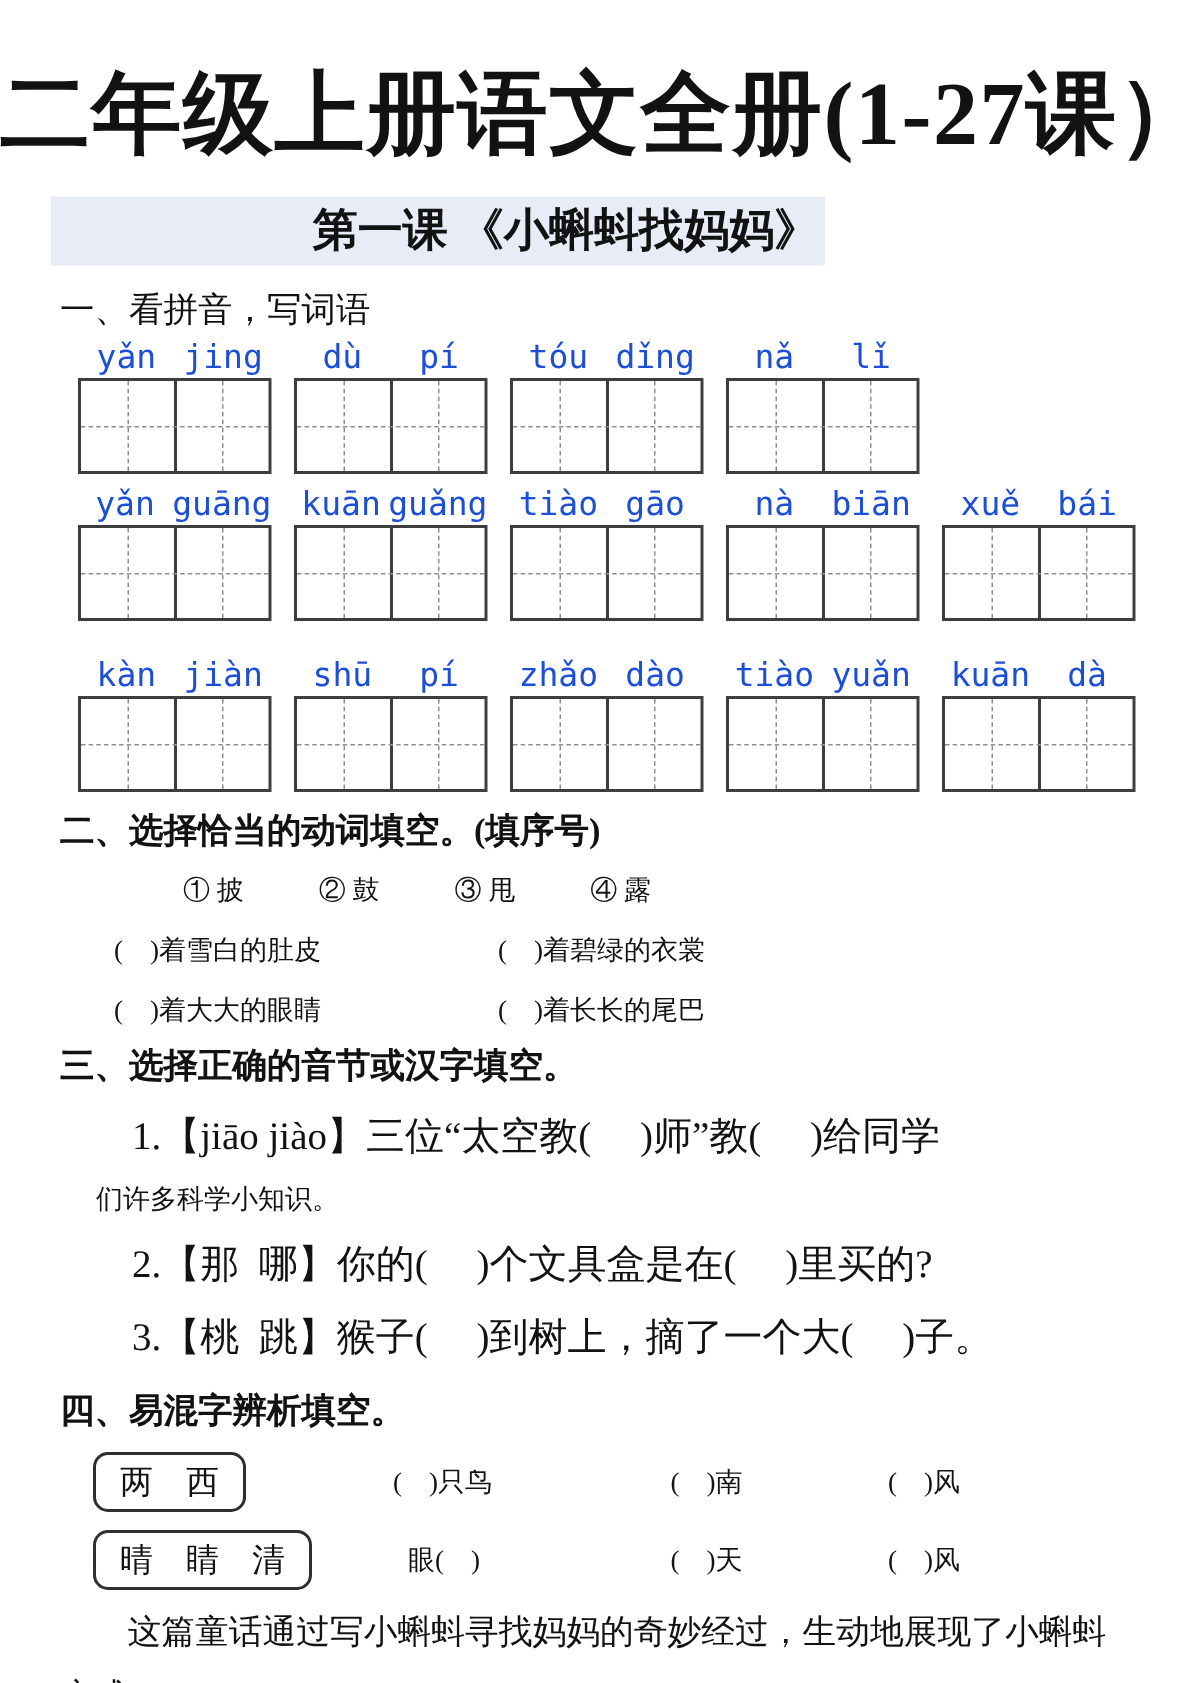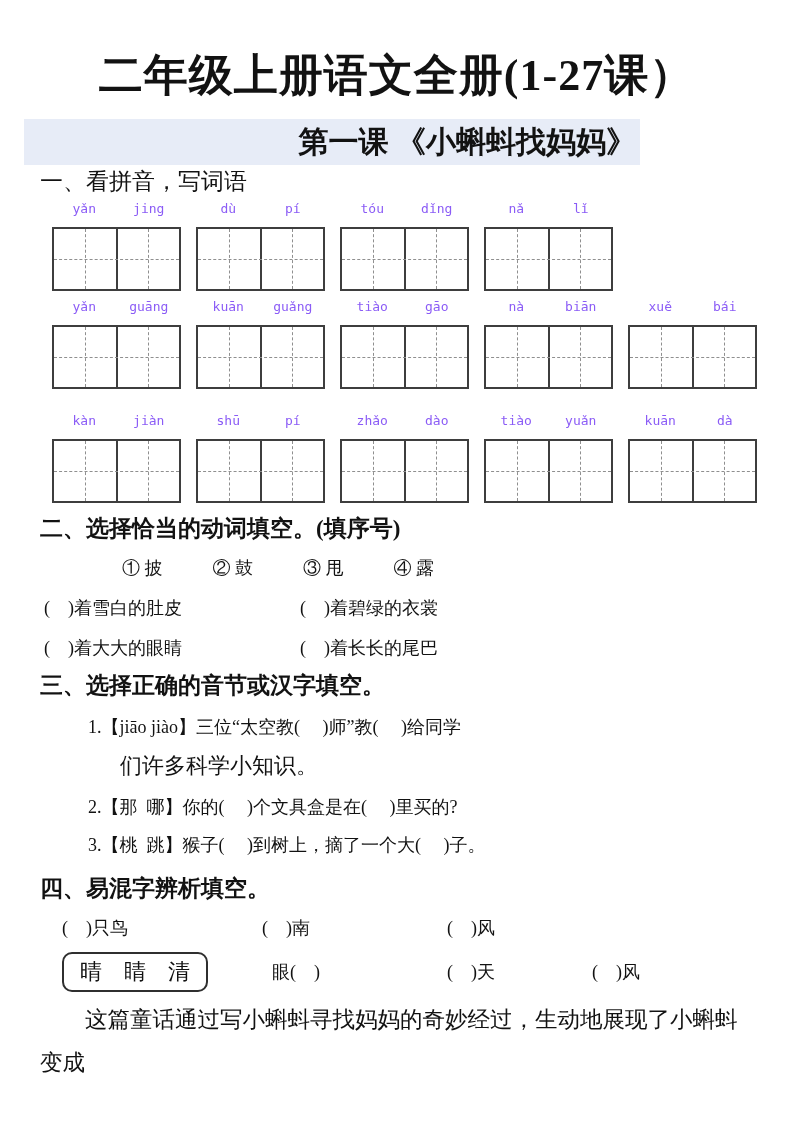--- a/index.html
+++ b/index.html
@@ -7,58 +7,58 @@
   body {
     width: 793px; height: 1122px;
     background: #ffffff;
     color: #121212;
     font-family: "Liberation Serif", serif;
     overflow: hidden;
   }
   .page { position: relative; width: 793px; height: 1122px; }
 
   .title {
-    padding-top: 46px;
+    padding-top: 36px;
     text-align: center;
-    font-size: 44px;
+    font-size: 60px;
     font-weight: 700;
     letter-spacing: 1px;
     white-space: pre;
   }
 
   .band {
-    margin: 14px 0 0 24px;
-    width: 616px; height: 46px;
+    margin: 14px 0 0 34px;
+    width: 516px; height: 46px;
     background: #e7ecf7;
     padding-left: 16px;
   }
   .band-text {
     font-size: 30px;
     font-weight: 700;
     line-height: 46px;
     text-align: right;
     padding-right: 4px;
     white-space: pre;
   }
 
   .sec-head {
     margin: 10px 0 0 40px;
     font-size: 23px;
     font-weight: 700;
     white-space: pre-wrap;
   }
-  .sec-head.light { font-weight: 400; margin-top: 1px; }
+  .sec-head.light { font-weight: 400; margin-top: 14px; }
 
   
   .py-row { margin: 4px 0 0 52px; display: flex; gap: 15px; }
   .py-unit { width: 129px; }
   .py-labels {
     display: flex; height: 26px;
     font-family: "DejaVu Sans Mono", monospace;
-    font-size: 13px; color: #8b5cf6;
+    font-size: 22px; color: #1d4ed8;
   }
   .py-labels span { flex: 1; text-align: center; }
   .tian-box {
     display: flex; height: 64px;
     border: 2px solid #3e3e3e;
     position: relative; background: #fff;
   }
   .tian-box::after {
     content: ""; position: absolute; left: 0; right: 0; top: 50%;
     border-top: 1px dashed #8f8f8f;
@@ -67,26 +67,26 @@
   .cell:last-child { border-right: none; }
   .cell::before {
     content: ""; position: absolute; top: 0; bottom: 0; left: 50%;
     border-left: 1px dashed #8f8f8f;
   }
 
   .zh { white-space: pre-wrap; font-size: 18px; }
 
   
   .options-row { margin: 12px 0 0 122px; display: flex; gap: 50px; font-size: 23px; }
-  .blank-row { margin: 16px 0 0 44px; display: flex; font-size: 22px; align-items: center; }
+  .blank-row { margin: 16px 0 0 76px; display: flex; font-size: 22px; align-items: center; }
   .blank-row .col1 { width: 256px; }
 
   
-  .s3-item { margin: 14px 0 0 88px; font-size: 18px; }
-  .s3-cont { margin: 12px 0 0 120px; font-size: 22px; font-family: Liberation Mono, monospace; }
+  .s3-item { margin: 14px 0 0 88px; font-size: 26px; }
+  .s3-cont { margin: 12px 0 0 64px; font-size: 18px; font-family: Liberation Mono, monospace; }
 
   
   .s4-row {
     margin: 12px 0 0 62px;
     display: grid;
     grid-template-columns: 200px 185px 145px auto;
     align-items: center;
     font-size: 22px;
   }
   .word-box {
@@ -281,20 +281,21 @@
   </div>
 
   <div class="sec-head" style="">三、选择正确的音节或汉字填空。</div>
   <div class="s3-item zh">1.【jiāo jiào】三位“太空教(     )师”教(     )给同学</div>
   <div class="s3-cont zh">们许多科学小知识。</div>
   <div class="s3-item zh">2.【那  哪】你的(     )个文具盒是在(     )里买的?</div>
   <div class="s3-item zh">3.【桃  跳】猴子(     )到树上，摘了一个大(     )子。</div>
 
   <div class="sec-head" style="margin-top:16px">四、易混字辨析填空。</div>
   <div class="s4-row">
+    <span class="word-box">两　西</span>
     <span class="zh">(    )只鸟</span>
     <span class="zh">(    )南</span>
     <span class="zh">(    )风</span>
   </div>
   <div class="s4-row">
     <span class="word-box">晴　睛　清</span>
     <span class="zh" style="padding-left:10px">眼(    )</span>
     <span class="zh">(    )天</span>
     <span class="zh">(    )风</span>
   </div>

